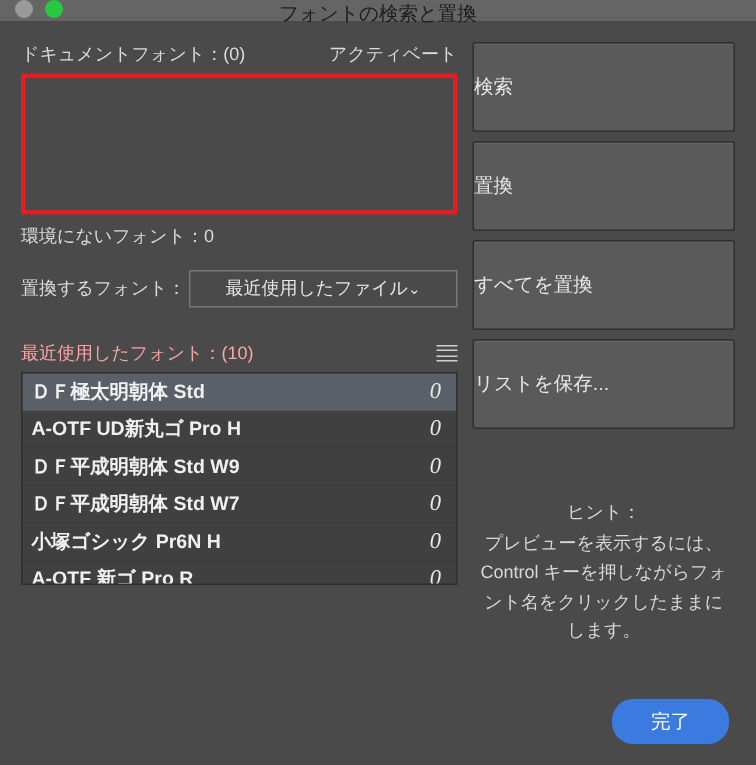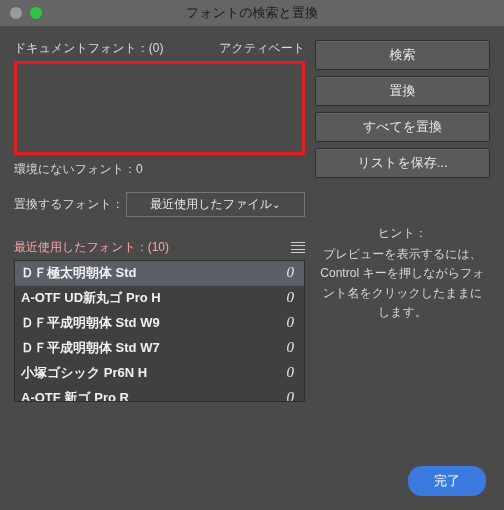--- a/index.html
+++ b/index.html
@@ -1,18 +1,18 @@
 <!DOCTYPE html>
 <html><head>
 <meta charset="utf-8">
 <style>
   * { box-sizing: border-box; margin: 0; padding: 0; font-family: "Hiragino Sans", "Meiryo", sans-serif; }
   body { width: 504px; height: 510px; background: #4a4a4a; color: #e0e0e0; font-size: 12px; overflow: hidden; }
   
-  .titlebar { height: 26px; background: #656565; display: flex; align-items: center; position: relative; }
+  .titlebar { height: 14px; background: #656565; display: flex; position: relative; }
   .traffic { display: flex; gap: 8px; padding-left: 10px; position: absolute; }
   .dot { width: 12px; height: 12px; border-radius: 50%; }
   .dot.red { background: #9a9a9a; }
   .dot.green { background: #28c940; }
   .title { flex: 1; text-align: center; font-size: 13px; color: #1a1a1a; }
   
   .body { padding: 14px; display: flex; gap: 10px; }
   .left { flex: 1; display: flex; flex-direction: column; }
   .right { width: 175px; display: flex; flex-direction: column; gap: 6px; }
   
@@ -27,26 +27,26 @@
   .replace-row { margin-top: 14px; display: flex; align-items: center; gap: 2px; }
   .replace-lbl { color: #dcdcdc; font-size: 12px; }
   .select { flex: 1; background: #4a4a4a; border: 1px solid #777; color: #e8e8e8; padding: 3px 6px; font-size: 12px; display: flex; justify-content: center; align-items: center; }
   .select .chev { font-size: 10px; }
   
   .recent-hdr { margin-top: 22px; display: flex; justify-content: space-between; align-items: center; color: #fca5a5; font-size: 12px; }
   .listicon { width: 14px; height: 12px; display: inline-flex; flex-direction: column; justify-content: space-between; }
   .listicon span { height: 1px; background: #cfcfcf; }
   
   .fontlist { margin-top: 4px; border: 1px solid #2f2f2f; background: #404040; height: 142px; overflow: hidden; }
-  .frow { display: flex; justify-content: space-between; align-items: flex-start; padding: 3px 10px 3px 6px; font-size: 13px; color: #f0f0f0; border-bottom: 1px solid rgba(0,0,0,0.05); }
+  .frow { display: flex; justify-content: space-between; align-items: center; padding: 3px 10px 3px 6px; font-size: 13px; color: #f0f0f0; border-bottom: 1px solid rgba(0,0,0,0.05); }
   .frow.sel { background: #5a5f68; }
   .frow .name { font-weight: bold; }
   .frow .zero { font-style: italic; font-family: Georgia, serif; color: #e8e8e8; font-size: 15px; }
   
-  .btn { background: #5a5a5a; border: 1px solid #2f2f2f; color: #e8e8e8; padding: 5px 0; text-align: center; font-size: 13px; border-radius: 2px; box-shadow: 0 1px 0 rgba(255,255,255,0.05) inset; }
+  .btn { background: #5a5a5a; border: 1px solid #2f2f2f; color: #e8e8e8; padding: 20px 0; text-align: left; font-size: 13px; border-radius: 2px; box-shadow: 0 1px 0 rgba(255,255,255,0.05) inset; }
   .btn.disabled { color: #7a7a7a; background: #4f4f4f; }
   
   .hint { margin-top: 40px; text-align: center; font-size: 12px; color: #d8d8d8; line-height: 1.6; padding: 0 4px; }
   .hint-title { margin-bottom: 2px; }
   
   .footer { position: absolute; bottom: 14px; right: 18px; }
   .done { background: #3b7be0; border: none; color: #ffffff; padding: 6px 26px; border-radius: 14px; font-size: 13px; }
 </style>
 </head>
 <body>

